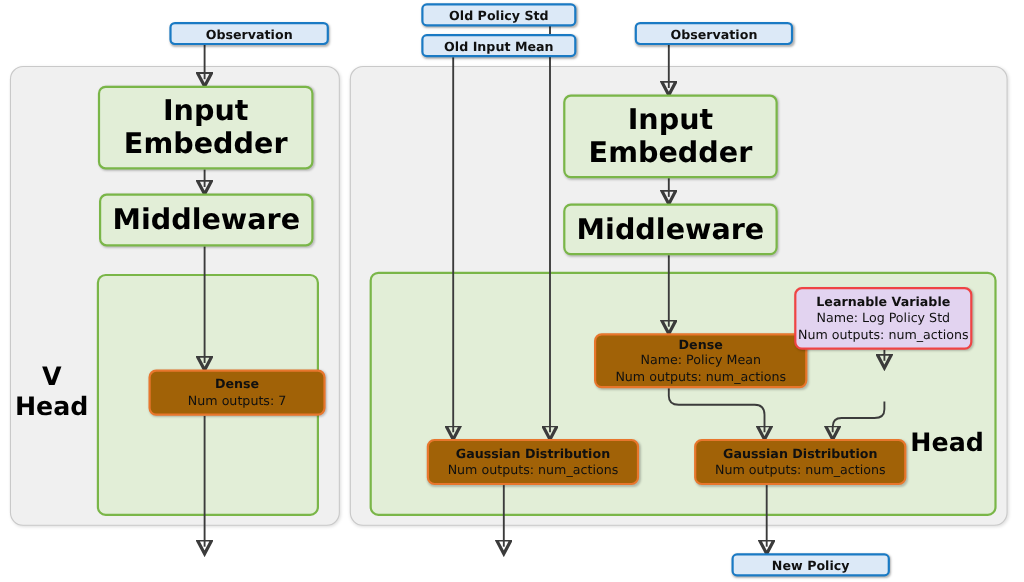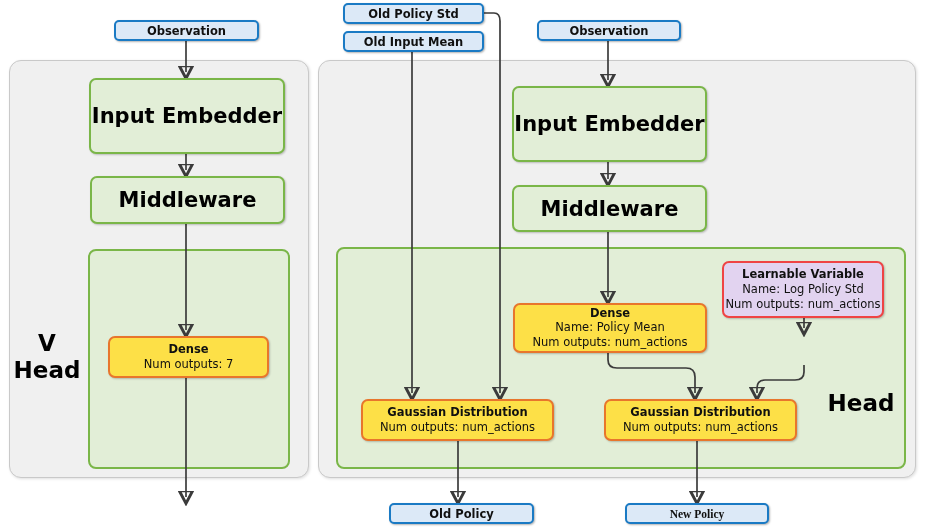--- a/index.html
+++ b/index.html
@@ -6,30 +6,30 @@
   body{width:931px;height:529px;font-family:"DejaVu Sans","Liberation Sans",sans-serif;overflow:hidden;}
   #stage{position:relative;width:931px;height:529px;}
 
   
   .node{position:absolute;box-sizing:border-box;display:flex;flex-direction:column;
         align-items:center;justify-content:center;text-align:center;z-index:6;}
 
   
   .io{background:#dce9f7;border:2px solid #1a7ac4;border-radius:5px;
       font-size:11.5px;font-weight:bold;color:#101010;
-      box-shadow:1px 1px 2px rgba(0,0,0,.30);}
+      box-shadow:1px 1px 2px rgba(0,0,0,.30);margin-left:40px;}
 
   
   .green{background:#e2eed7;border:2px solid #7ab648;border-radius:7px;
          color:#000;box-shadow:1px 1px 2px rgba(0,0,0,.22);}
-  .green.big{font-size:21px;font-weight:bold;}
+  .green.big{font-size:26px;font-weight:bold;}
 
   
-  .orange{background:#fde047;border:2px solid #e8762c;border-radius:7px;
-          color:#101010;box-shadow:1px 1px 2px rgba(0,0,0,.22);}
+  .orange{background:#a16207;border:2px solid #e8762c;border-radius:7px;
+          color:#101010;box-shadow:1px 1px 2px rgba(0,0,0,.22);margin-left:27px;}
 
   
   .purple{background:#e2d3f0;border:2px solid #ef4444;border-radius:7px;
           color:#101010;box-shadow:1px 1px 2px rgba(0,0,0,.22);}
 
   .t-title{font-size:11.5px;font-weight:bold;line-height:1.25;}
   .t-sub{font-size:11.5px;font-weight:normal;line-height:1.3;}
 
   
   .panel{position:absolute;background:#f0f0f0;border:1px solid #c9c9c9;border-radius:12px;
@@ -140,17 +140,16 @@
     <div class="t-title">Gaussian Distribution</div>
     <div class="t-sub">Num outputs: num_actions</div>
   </div>
 
   <div class="node orange" style="left:604px;top:399px;width:193px;height:42px;">
     <div class="t-title">Gaussian Distribution</div>
     <div class="t-sub">Num outputs: num_actions</div>
   </div>
 
 
-  <div class="node io" style="left:389px;top:503px;width:145px;height:21px;">Old Policy</div>
 
-  <div class="node io" style="left:625px;top:503px;width:144px;height:21px;font-family:Liberation Serif, serif;">New Policy</div>
+  <div class="node io" style="left:625px;top:503px;width:144px;height:21px;">New Policy</div>
 
 </div>
 
 </body></html>

